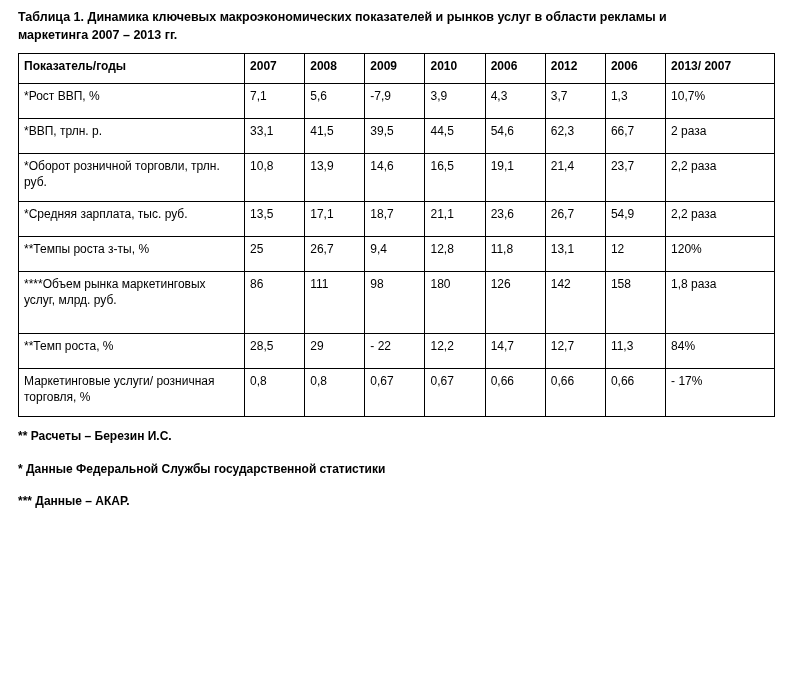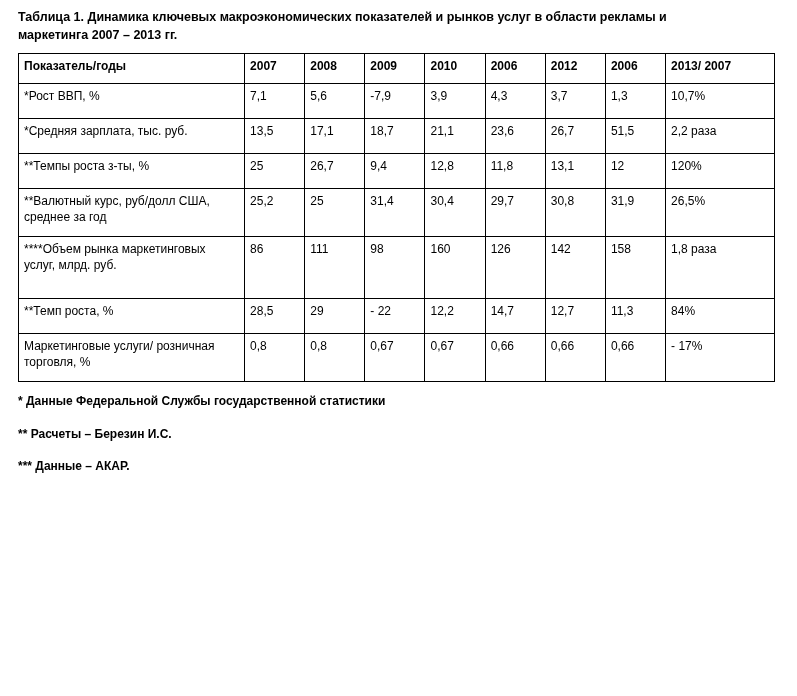--- a/index.html
+++ b/index.html
@@ -105,58 +105,69 @@
         <td>7,1</td>
         <td>5,6</td>
         <td>-7,9</td>
         <td>3,9</td>
         <td>4,3</td>
         <td>3,7</td>
         <td>1,3</td>
         <td>10,7%</td>
       </tr>
       <tr class="r-std">
+        <td>*ВВП, трлн. р.</td>
+        <td>33,1</td>
+        <td>41,5</td>
+        <td>39,5</td>
+        <td>44,5</td>
+        <td>54,6</td>
+        <td>62,3</td>
+        <td>66,7</td>
+        <td>2 раза</td>
+      </tr>
+      <tr class="r-tall">
+        <td>*Оборот розничной торговли, трлн. руб.</td>
+        <td>10,8</td>
+        <td>13,9</td>
+        <td>14,6</td>
+        <td>16,5</td>
+        <td>19,1</td>
+        <td>21,4</td>
+        <td>23,7</td>
+        <td>2,2 раза</td>
+      </tr>
+      <tr class="r-std">
         <td>*Средняя зарплата, тыс. руб.</td>
         <td>13,5</td>
         <td>17,1</td>
         <td>18,7</td>
         <td>21,1</td>
         <td>23,6</td>
         <td>26,7</td>
-        <td>51,5</td>
+        <td>54,9</td>
         <td>2,2 раза</td>
       </tr>
       <tr class="r-std">
         <td>**Темпы роста з-ты, %</td>
         <td>25</td>
         <td>26,7</td>
         <td>9,4</td>
         <td>12,8</td>
         <td>11,8</td>
         <td>13,1</td>
         <td>12</td>
         <td>120%</td>
       </tr>
-      <tr class="r-tall">
-        <td>**Валютный курс, руб/долл США, среднее за год</td>
-        <td>25,2</td>
-        <td>25</td>
-        <td>31,4</td>
-        <td>30,4</td>
-        <td>29,7</td>
-        <td>30,8</td>
-        <td>31,9</td>
-        <td>26,5%</td>
-      </tr>
       <tr class="r-xtall">
         <td>****Объем рынка маркетинговых услуг, млрд.  руб.</td>
         <td class="cell-pad-top">86</td>
         <td class="cell-pad-top">111</td>
         <td class="cell-pad-top">98</td>
-        <td class="cell-pad-top">160</td>
+        <td class="cell-pad-top">180</td>
         <td class="cell-pad-top">126</td>
         <td class="cell-pad-top">142</td>
         <td class="cell-pad-top">158</td>
         <td class="cell-pad-top">1,8 раза</td>
       </tr>
       <tr class="r-std">
         <td>**Темп роста, %</td>
         <td>28,5</td>
         <td>29</td>
         <td>- 22</td>
@@ -174,19 +185,19 @@
         <td class="cell-pad-top">0,67</td>
         <td class="cell-pad-top">0,66</td>
         <td class="cell-pad-top">0,66</td>
         <td class="cell-pad-top">0,66</td>
         <td class="cell-pad-top">- 17%</td>
       </tr>
     </tbody>
   </table>
 
   <div class="notes">
+    <div>** Расчеты – Березин И.С.</div>
     <div>* Данные Федеральной Службы государственной статистики</div>
-    <div>** Расчеты – Березин И.С.</div>
     <div>*** Данные – АКАР.</div>
 
   </div>
 
 </div>
 
 </body></html>

